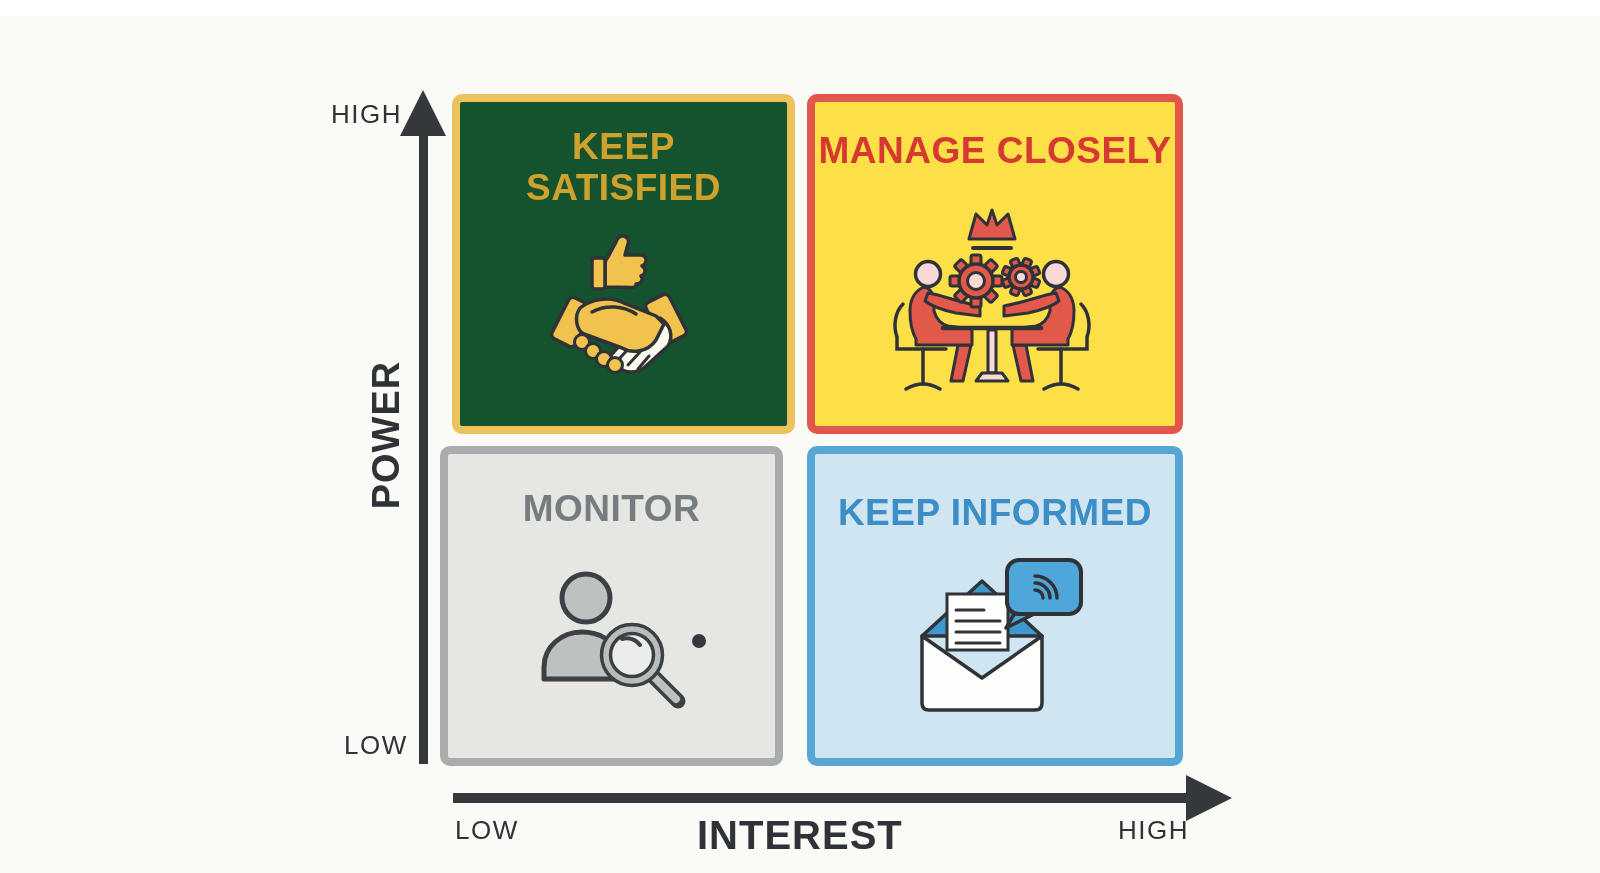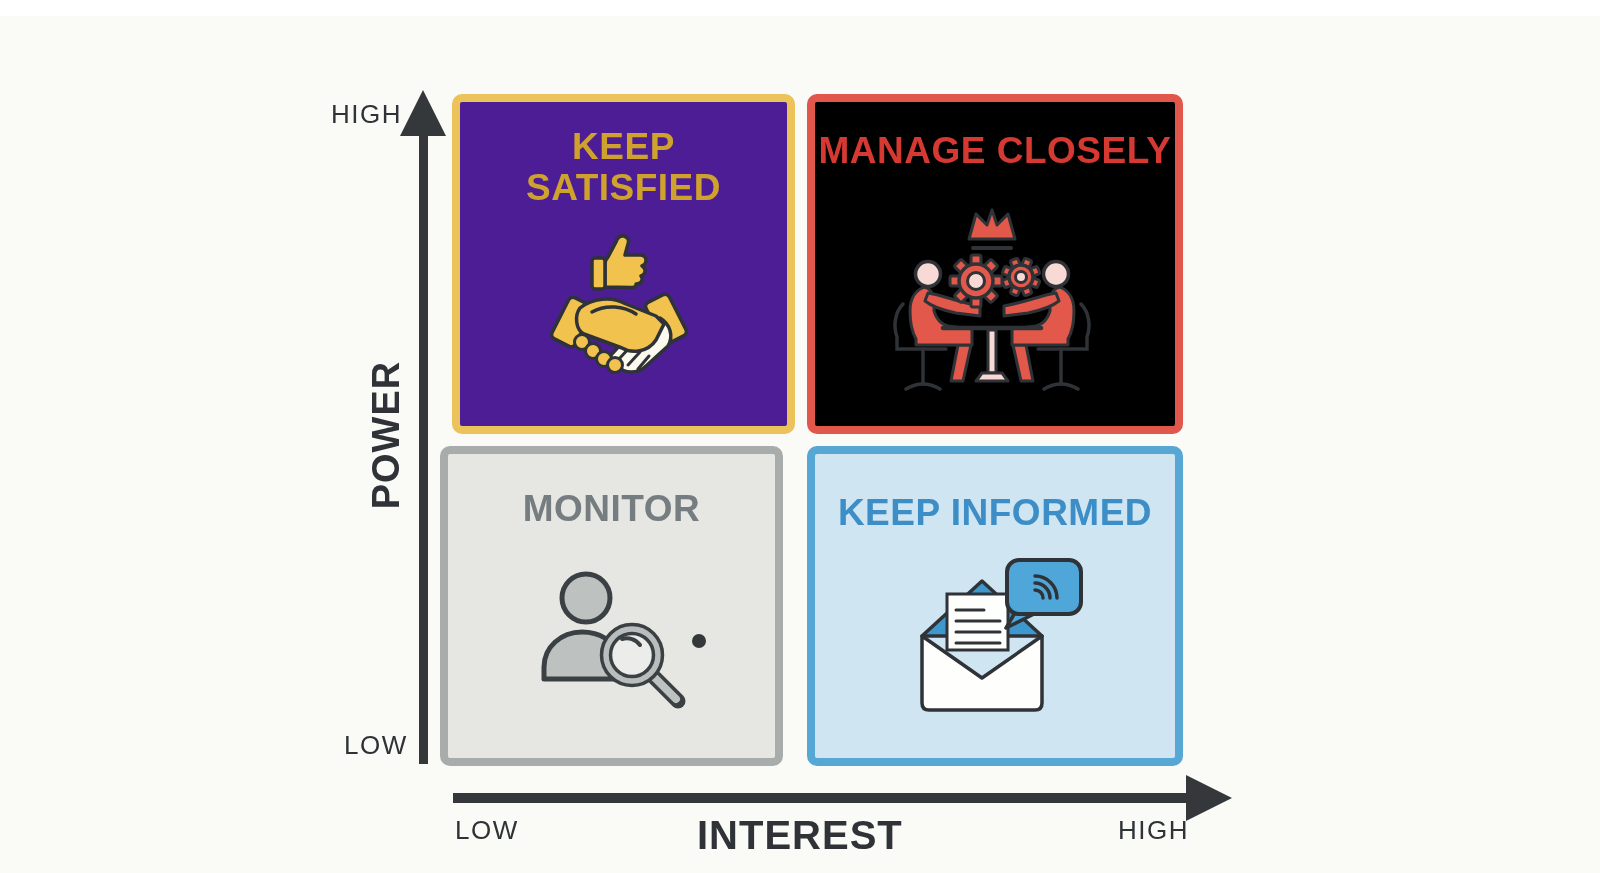--- a/index.html
+++ b/index.html
@@ -74,21 +74,21 @@
   <div id="label-high-y" class="axis-tick-label" style="color: rgb(47, 51, 55);">HIGH</div>
   <div id="label-low-y" class="axis-tick-label" style="color: rgb(47, 51, 55);">LOW</div>
   <div id="label-power" class="axis-title" style="color: rgb(47, 51, 55);">POWER</div>
 
   <div id="x-axis-line" class="axis-line" style="background-color: rgb(52, 56, 59);"></div>
   <div id="x-axis-arrowhead" style="border-left-color: rgb(52, 56, 59);"></div>
   <div id="label-low-x" class="axis-tick-label" style="color: rgb(47, 51, 55);">LOW</div>
   <div id="label-high-x" class="axis-tick-label" style="color: rgb(47, 51, 55);">HIGH</div>
   <div id="label-interest" class="axis-title" style="color: rgb(47, 51, 55);">INTEREST</div>
 
-  <div id="q-keep-satisfied" class="quadrant" style="border-color: rgb(236, 194, 91); background-color: #4c1d95;">
+  <div id="q-keep-satisfied" class="quadrant" style="border-color: rgb(236, 194, 91); background-color: #14532d;">
     <div class="q-title" style="color: rgb(207, 162, 45);">KEEP
 SATISFIED</div>
     <svg class="q-icon" style="left:76px; top:120px;" width="160" height="160" viewBox="0 0 160 160">
 
       <g>
         <path d="M69,65 L69,42 Q69,38 72,35 L80,20 Q82,13 88,14 Q94,16 92,22 L89,33 L104,33
                  Q110,33 110,38.5 Q110,42.5 106,44 Q109.5,46 109,49.5 Q108.5,53 105,54
                  Q107,56.5 105.5,59.5 Q104,62 100,62 Q100.5,65.5 96,65.5 Z" fill="#F2C24E" stroke="#2F3337" stroke-width="3.5" stroke-linejoin="round"></path>
         <rect x="56" y="36" width="13" height="31" rx="3" fill="#F2C24E" stroke="#2F3337" stroke-width="3.5"></rect>
       </g>
@@ -102,21 +102,21 @@
                  L48,112 C40,108 38,94 44,86 Z" fill="#F2C24E" stroke="#2F3337" stroke-width="3.5" stroke-linejoin="round"></path>
         <circle cx="46" cy="120" r="7.5" fill="#F2C24E" stroke="#2F3337" stroke-width="3"></circle>
         <circle cx="57" cy="129" r="7.5" fill="#F2C24E" stroke="#2F3337" stroke-width="3"></circle>
         <circle cx="68" cy="137" r="7.5" fill="#F2C24E" stroke="#2F3337" stroke-width="3"></circle>
         <circle cx="79" cy="143" r="7.5" fill="#F2C24E" stroke="#2F3337" stroke-width="3"></circle>
         <path d="M56,90 C70,82 88,84 100,92" fill="none" stroke="#2F3337" stroke-width="3.5" stroke-linecap="round"></path>
       </g>
     </svg>
   </div>
 
-  <div id="q-manage-closely" class="quadrant" style="border-color: rgb(226, 87, 75); background-color: #000000;">
+  <div id="q-manage-closely" class="quadrant" style="border-color: rgb(226, 87, 75); background-color: #fde047;">
     <div class="q-title" style="color: rgb(214, 57, 49);">MANAGE CLOSELY</div>
     <svg class="q-icon" style="left:73px; top:106px;" width="208" height="192" viewBox="0 0 208 192">
       <defs>
         <g id="pL">
           <path d="M15,96 C7,104 5,118 9,129 L9,141 L58,141" fill="none" stroke="#2F3337" stroke-width="3.5" stroke-linecap="round"></path>
           <path d="M35,141 L35,176" fill="none" stroke="#2F3337" stroke-width="3.5" stroke-linecap="round"></path>
           <path d="M18,181 Q35,171 52,181" fill="none" stroke="#2F3337" stroke-width="3.5" stroke-linecap="round"></path>
           <path d="M70,137 L83,137 L75,173 L63,173 Z" fill="#E2584B" stroke="#2F3337" stroke-width="3" stroke-linejoin="round"></path>
           <path d="M34,80 C26,84 22,93 22,103 C22,114 24,124 28,131 L28,137 L84,137 L84,122
                    C84,121 80,120 76,120 L60,118 C52,116 48,110 46,103 L46,94 C46,85 40,77 34,80 Z" fill="#E2584B" stroke="#2F3337" stroke-width="3" stroke-linejoin="round"></path>

